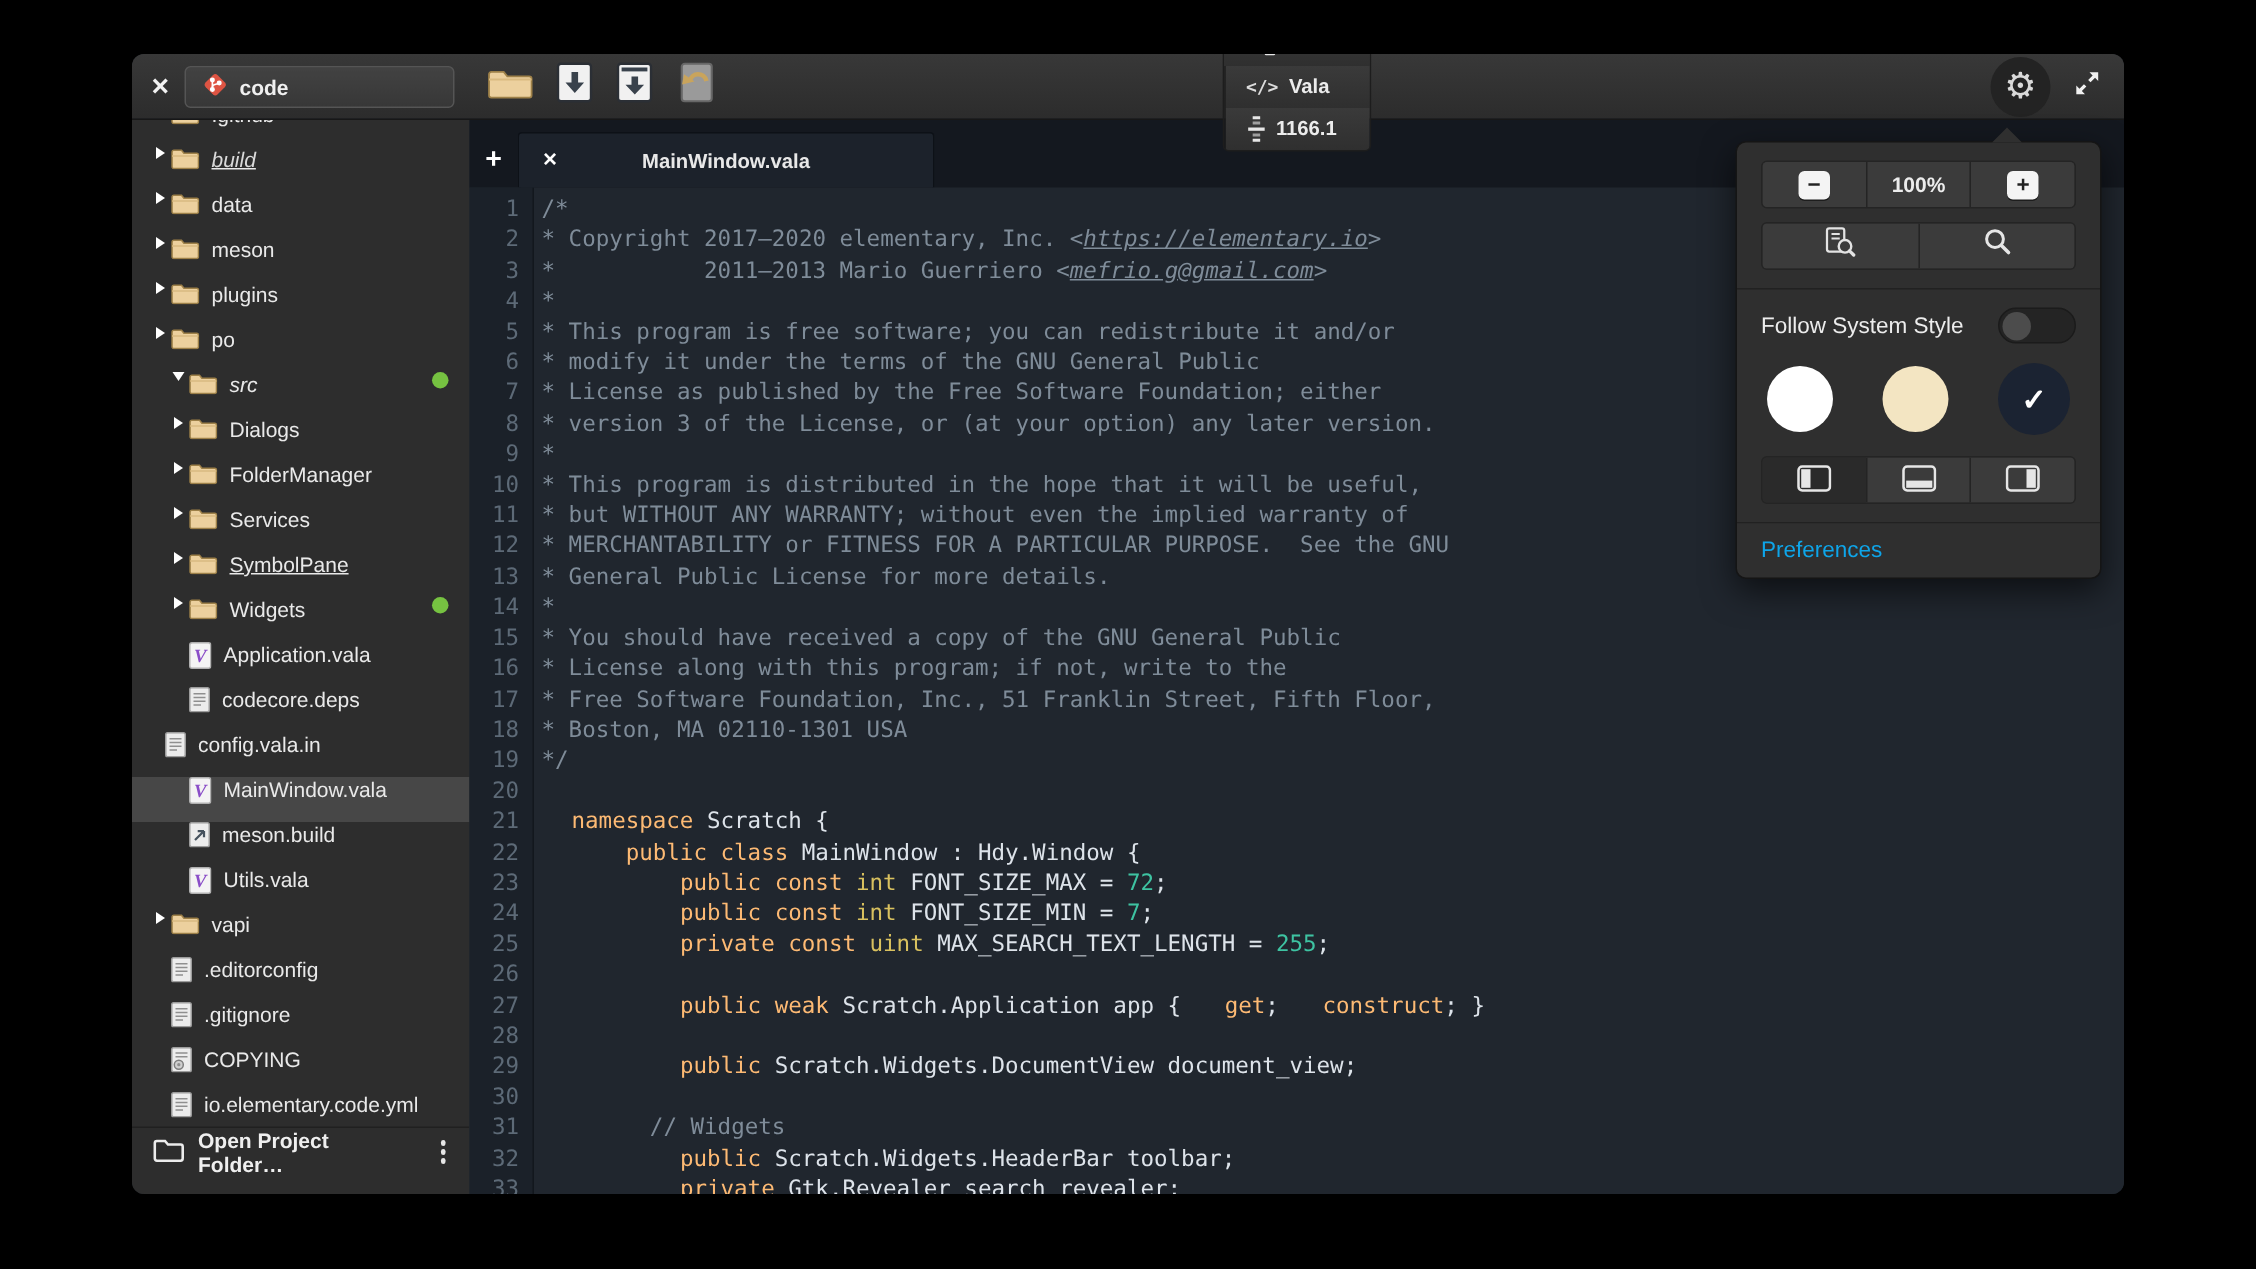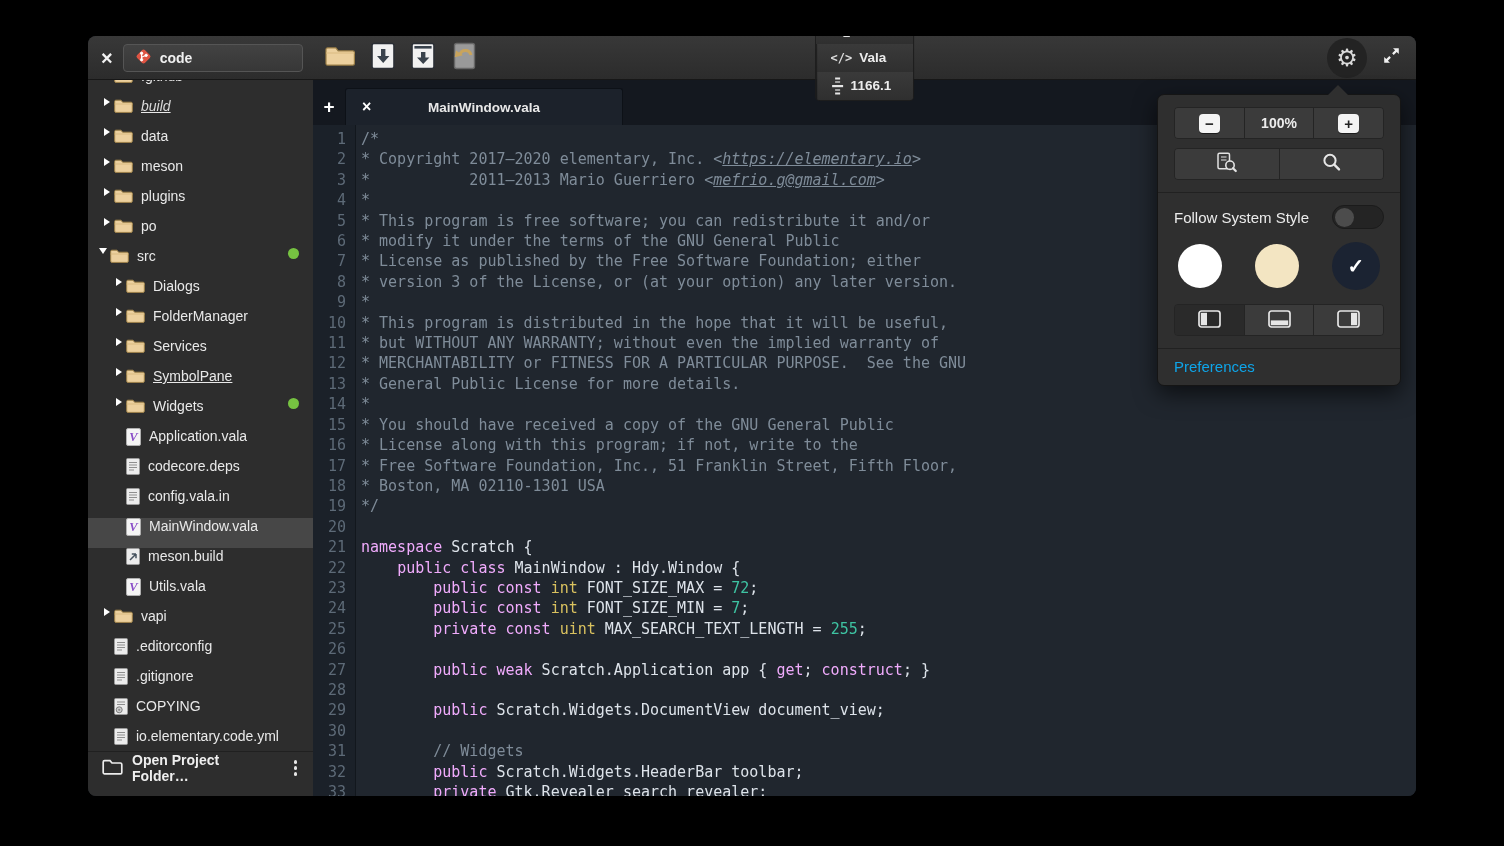--- a/index.html
+++ b/index.html
@@ -61,21 +61,21 @@
 
   .code-area { position:absolute; left:0; top:45px; right:0; bottom:0; overflow:hidden;
     font-family:"DejaVu Sans Mono", monospace; font-size:15px; line-height:20.4px; padding-top:4px; }
   .code-area::before { content:""; position:absolute; left:0; top:0; bottom:0; width:42px;
     background:#1b2129; border-right:1px solid #12171d; }
   .code-line { position:relative; display:flex; white-space:pre; }
   .ln { flex:0 0 42px; text-align:right; padding-right:9px; color:#5d6a77; }
   .ct { padding-left:6px; color:#dde3ea; }
   .sg-c { color:#7f8c99; }
   .sg-cl { color:#7f8c99; text-decoration:underline; font-style:italic; }
-  .sg-k { color:#f0abfc; }
+  .sg-k { color:#fdba74;margin-left:20px; }
   .sg-t { color:#d9c15f; }
   .sg-n { color:#3ec3a2; }
   .sg-w { color:#dde3ea; }
 
   
   .popover { position:absolute; left:1069px; top:58px; width:244px; z-index:60;
     background:#2f2f2f; border:1px solid #151515; border-radius:7px;
     box-shadow:0 8px 22px rgba(0,0,0,.6); padding:12px 0 0 0; }
   .popover::before { content:""; position:absolute; top:-10px; left:170px;
     border-left:10px solid transparent; border-right:10px solid transparent; border-bottom:10px solid #2f2f2f; }
@@ -271,21 +271,21 @@
             <i class="exp-right"></i>
           </span>
           <span style="display: inline-flex; align-items: center;">
             <svg width="19" height="15">
               <path d="M0.7 3.4 a1.2 1.2 0 0 1 1.2-1.2 h5.1 l1.6 2 h8.5 a1.2 1.2 0 0 1 1.2 1.2 v7.8 a1.2 1.2 0 0 1 -1.2 1.2 H1.9 a1.2 1.2 0 0 1 -1.2-1.2z" fill="#ecd09e" stroke="#9d8048" stroke-width="1"></path>
               <path d="M0.7 6 h17.6" stroke="#d9ba80" stroke-width="1"></path>
             </svg>
           </span>
           <span class="label">po</span>
         </div>
-        <div class="tree-row" style="padding-left: 8px;">
+        <div class="tree-row" style="padding-left: 24px; font-style: italic;">
           <span class="exp">
             <i class="exp-down"></i>
           </span>
           <span style="display: inline-flex; align-items: center;">
             <svg width="19" height="15">
               <path d="M0.7 3.4 a1.2 1.2 0 0 1 1.2-1.2 h5.1 l1.6 2 h8.5 a1.2 1.2 0 0 1 1.2 1.2 v7.8 a1.2 1.2 0 0 1 -1.2 1.2 H1.9 a1.2 1.2 0 0 1 -1.2-1.2z" fill="#ecd09e" stroke="#9d8048" stroke-width="1"></path>
               <path d="M0.7 6 h17.6" stroke="#d9ba80" stroke-width="1"></path>
             </svg>
           </span>
           <span class="label">src</span>
@@ -370,21 +370,21 @@
               <g stroke="#8f8f8f" stroke-width="1">
                 <line x1="3" y1="4.5" x2="11" y2="4.5"></line>
                 <line x1="3" y1="7" x2="11" y2="7"></line>
                 <line x1="3" y1="9.5" x2="11" y2="9.5"></line>
                 <line x1="3" y1="12" x2="8" y2="12"></line>
               </g>
             </svg>
           </span>
           <span class="label">codecore.deps</span>
         </div>
-        <div class="tree-row" style="padding-left: 24px;">
+        <div class="tree-row" style="padding-left: 8px;">
           <span class="exp"></span>
           <span style="display: inline-flex; align-items: center;">
             <svg width="14" height="17">
               <rect x="0.5" y="0.5" width="13" height="16" rx="1.2" fill="#ececec" stroke="#9c9c9c"></rect>
               <g stroke="#8f8f8f" stroke-width="1">
                 <line x1="3" y1="4.5" x2="11" y2="4.5"></line>
                 <line x1="3" y1="7" x2="11" y2="7"></line>
                 <line x1="3" y1="9.5" x2="11" y2="9.5"></line>
                 <line x1="3" y1="12" x2="8" y2="12"></line>
               </g>

